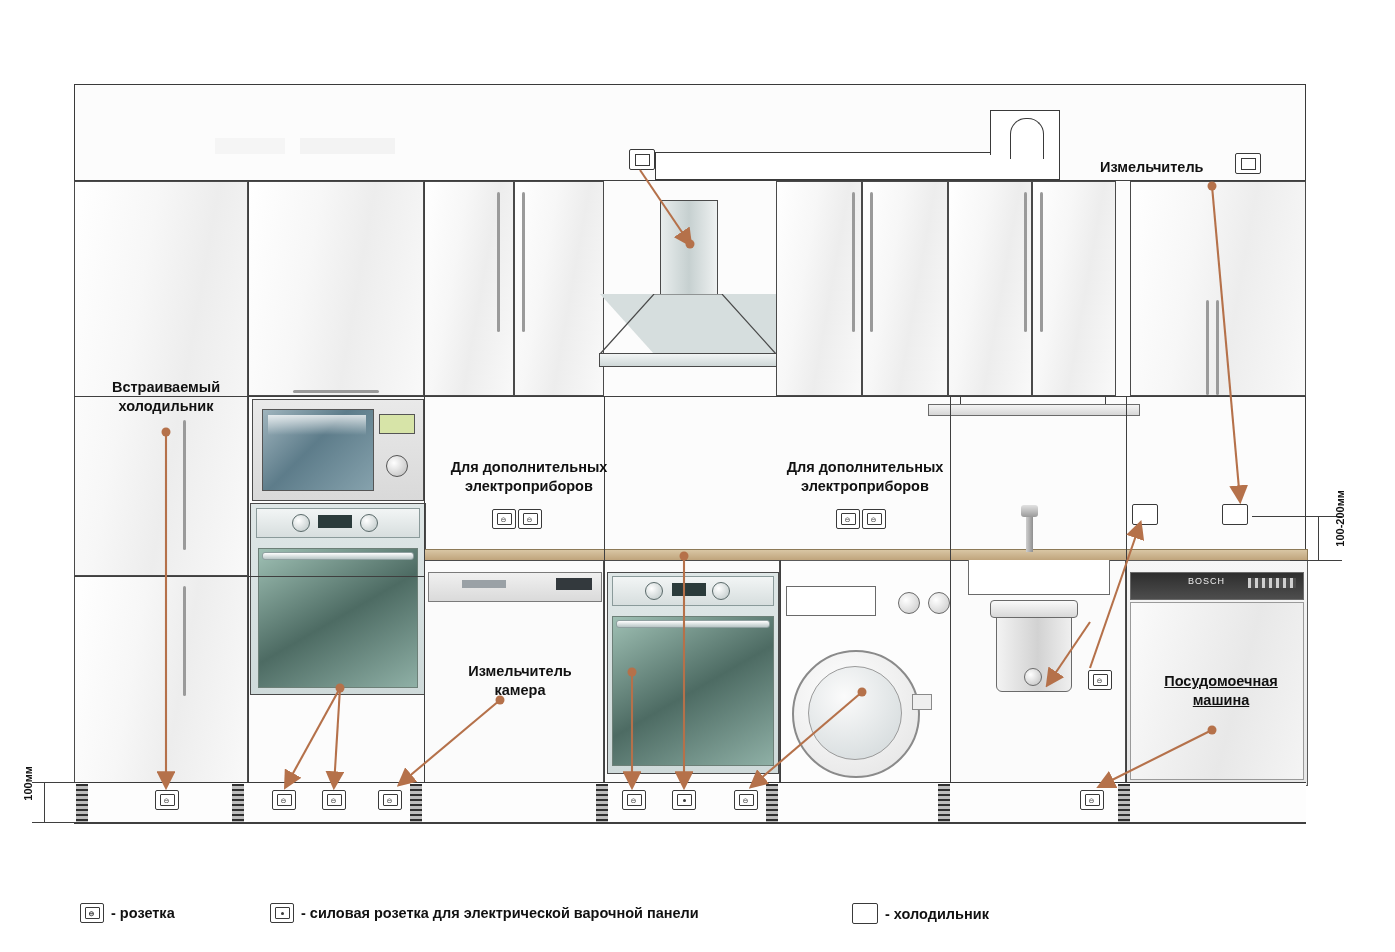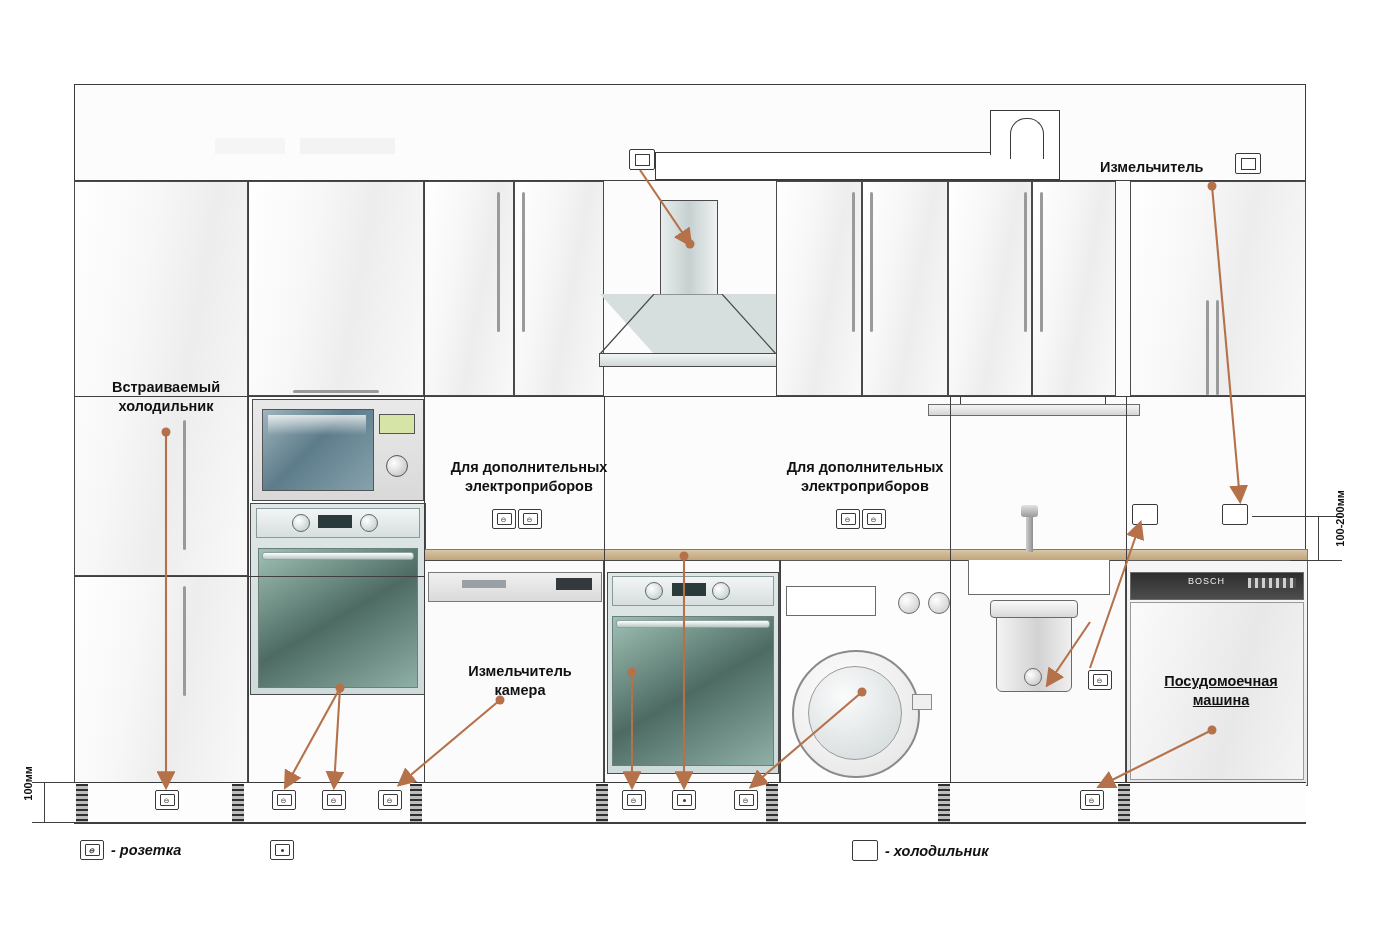--- a/index.html
+++ b/index.html
@@ -49,21 +49,21 @@
   .lbl{
     position:absolute;font-size:14.5px;font-weight:bold;color:#111;
     line-height:19px;text-align:center;white-space:pre-line;
   }
   .dimtext{
     position:absolute;font-size:11px;font-weight:bold;color:#111;
     writing-mode:vertical-rl;transform:rotate(180deg);
   }
 
   
-  .legend-row{position:absolute;left:0;top:832px;width:1395px;height:40px;font-style:italic;}
+  .legend-row{position:absolute;left:0;top:895px;width:1395px;height:40px;}
   .legend-item{position:absolute;display:flex;align-items:center;gap:7px;font-size:14.5px;font-weight:bold;color:#111;}
 
   svg.arrows{position:absolute;left:0;top:0;width:1395px;height:952px;pointer-events:none;}
 </style>
 </head>
 <body>
 
 <div id="page">
 
 
@@ -311,20 +311,21 @@
     <div class="legend-item" style="left:80px;top:8px;">
       <span class="socket" style="position:relative;left:0;top:0;">
           <span class="inner">⊖</span>
         </span>
       <span>- розетка</span>
     </div>
     <div class="legend-item" style="left:270px;top:8px;">
       <span class="socket power" style="position:relative;left:0;top:0;">
           <span class="inner"></span>
         </span>
+      <span>- силовая розетка для электрической варочной панели</span>
     </div>
     <div class="legend-item" style="left:852px;top:8px;">
       <span class="switch" style="position:relative;left:0;top:0;"></span>
       <span>- холодильник</span>
     </div>
   </div>
 
 </div>
 
 </body></html>

